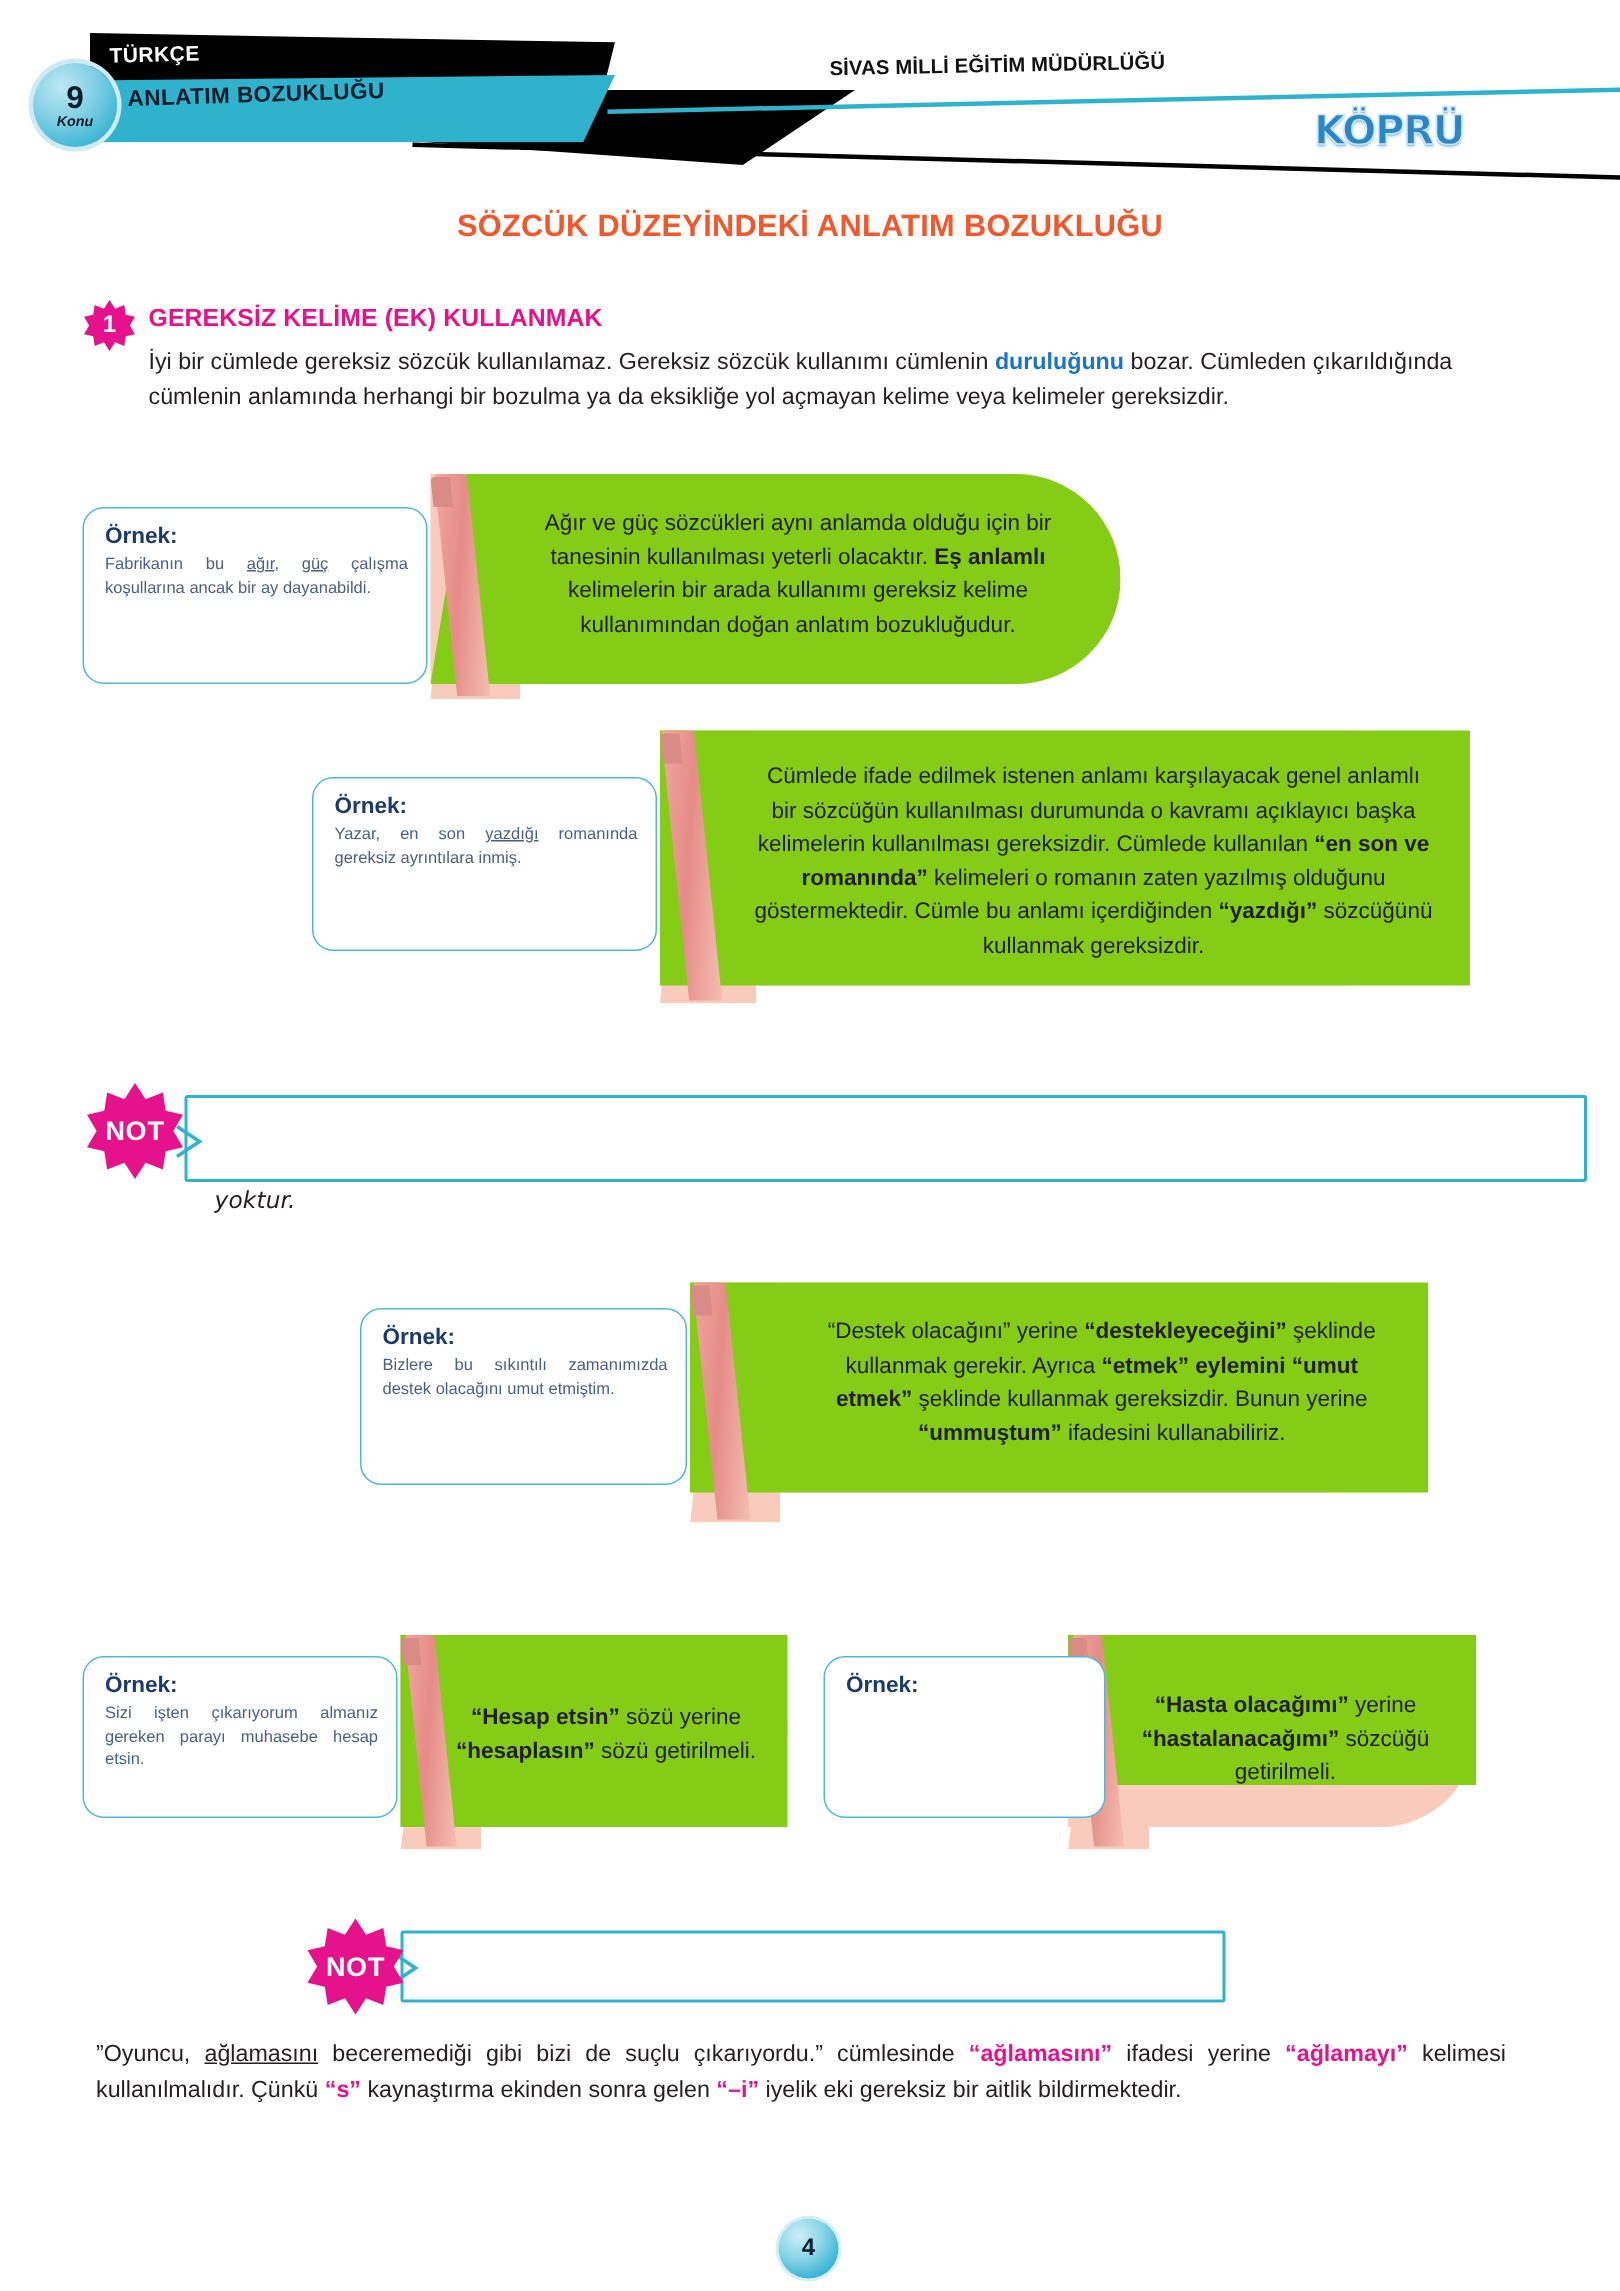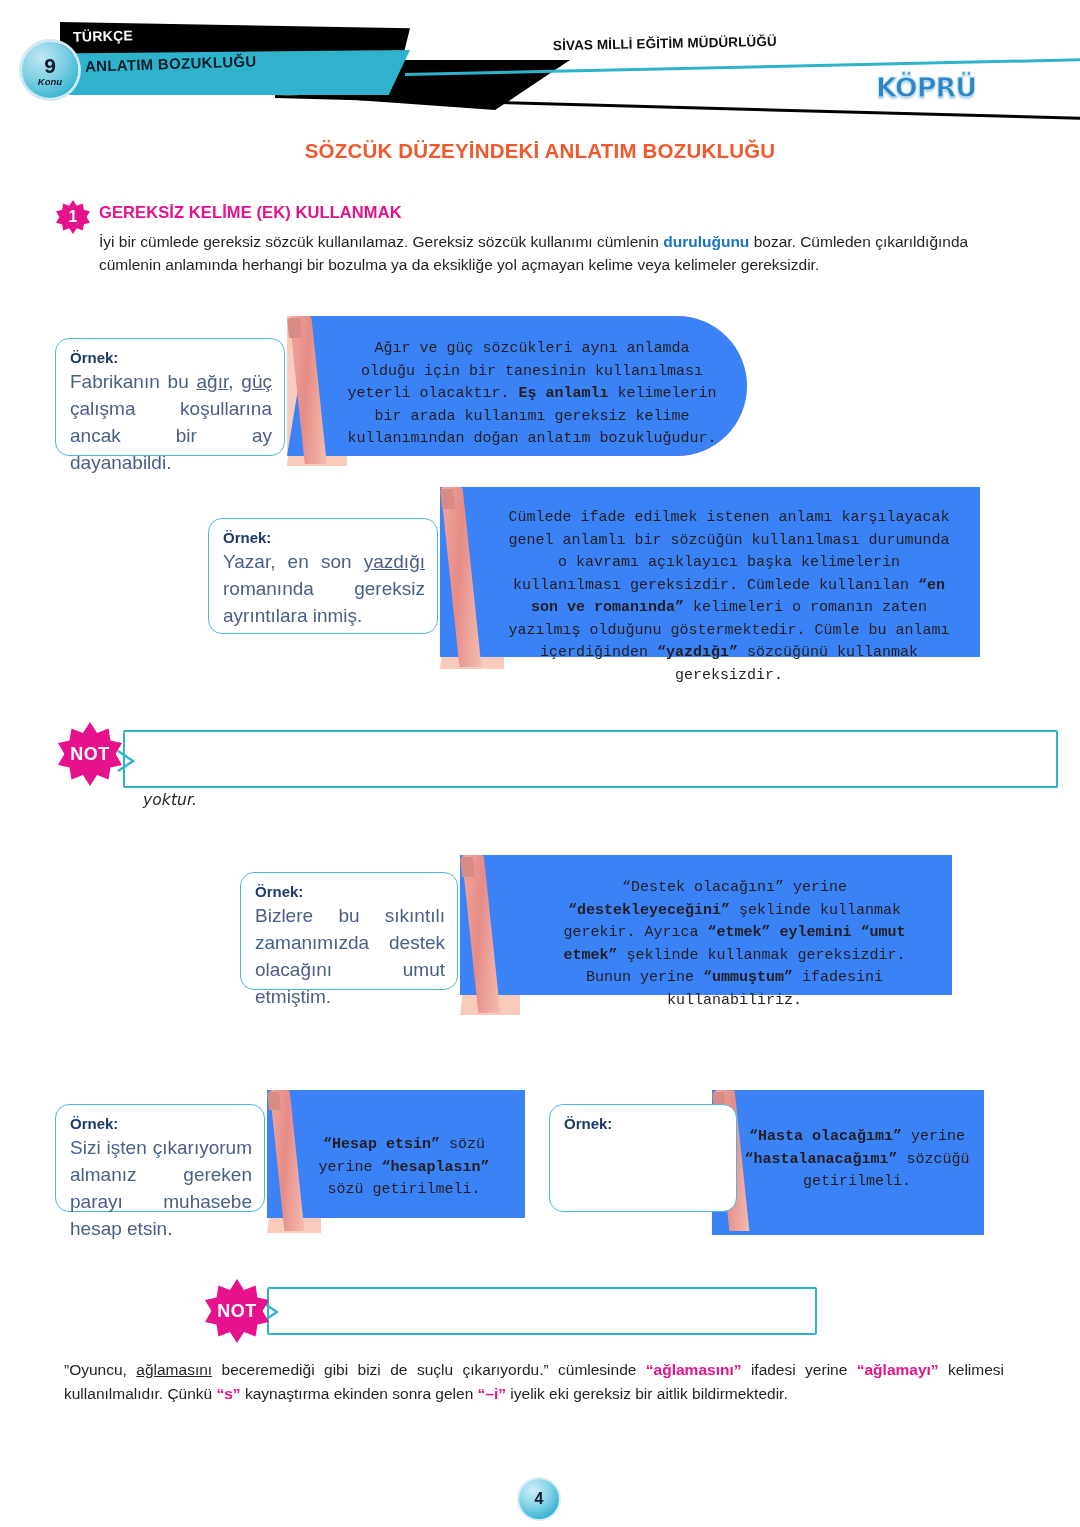--- a/index.html
+++ b/index.html
@@ -103,31 +103,30 @@
     border:1.8px solid #4cb8dd;
     border-radius:14px;
     box-sizing:border-box;
     padding:10px 12px 10px 14px;
     z-index:3;
   }
   .ornek-title{
     font-size:15px;font-weight:bold;color:#1b3a6b;margin-bottom:3px;
   }
   .ornek-text{
-    font-size:19px;line-height:1.42;color:#4a5f86;
+    font-size:11px;line-height:1.42;color:#4a5f86;
     text-align:justify;
   }
   .ornek-text u{text-decoration:underline;}
 
   .bubble{
     position:absolute;
-    background:#3b82f6;
+    background:#84cc16;
     box-sizing:border-box;
     z-index:1;
-    font-family:Liberation Mono, monospace;
   }
   .bubble .btxt{
     position:relative;z-index:4;
     font-size:15px;line-height:1.5;color:#231f20;
     text-align:center;
   }
   .bubble .btxt b{font-weight:bold;}
   .ribbon{
     position:absolute;z-index:2;
     background:linear-gradient(100deg,#f0a8a0 0%,#e58c86 45%,#f5bdb2 100%);
@@ -217,21 +216,21 @@
   .boxE{left:549px;top:1104px;width:188px;height:108px;}
   .bubbleE-shape{
     position:absolute;left:712px;top:1090px;width:272px;height:128px;
     background:#f8cbbd;border-radius:0 64px 64px 0;z-index:1;
   }
   .bubbleE-tail{
     position:absolute;left:712px;top:1090px;width:54px;height:143px;
     background:#f8cbbd;z-index:1;
     clip-path:polygon(36% 0%, 100% 0%, 100% 100%, 0% 100%);
   }
-  .bubbleE{left:712px;top:1090px;width:272px;height:145px;}
+  .bubbleE{left:712px;top:1090px;width:272px;height:100px;}
   .bubbleE .btxt{padding:36px 14px 0 32px;}
   .ribE{left:722px;top:1090px;width:20px;height:141px;
         transform:skewX(6deg);border-radius:3px 3px 0 0;}
   .ribE2{left:713px;top:1092px;width:12px;height:18px;
         background:#d98b86;transform:skewX(6deg);border-radius:3px 0 0 0;}
 
   
   .not-wrap{position:absolute;}
   .not-badge{
     position:absolute;left:0;top:0;width:64px;height:64px;background:#e6128c;

